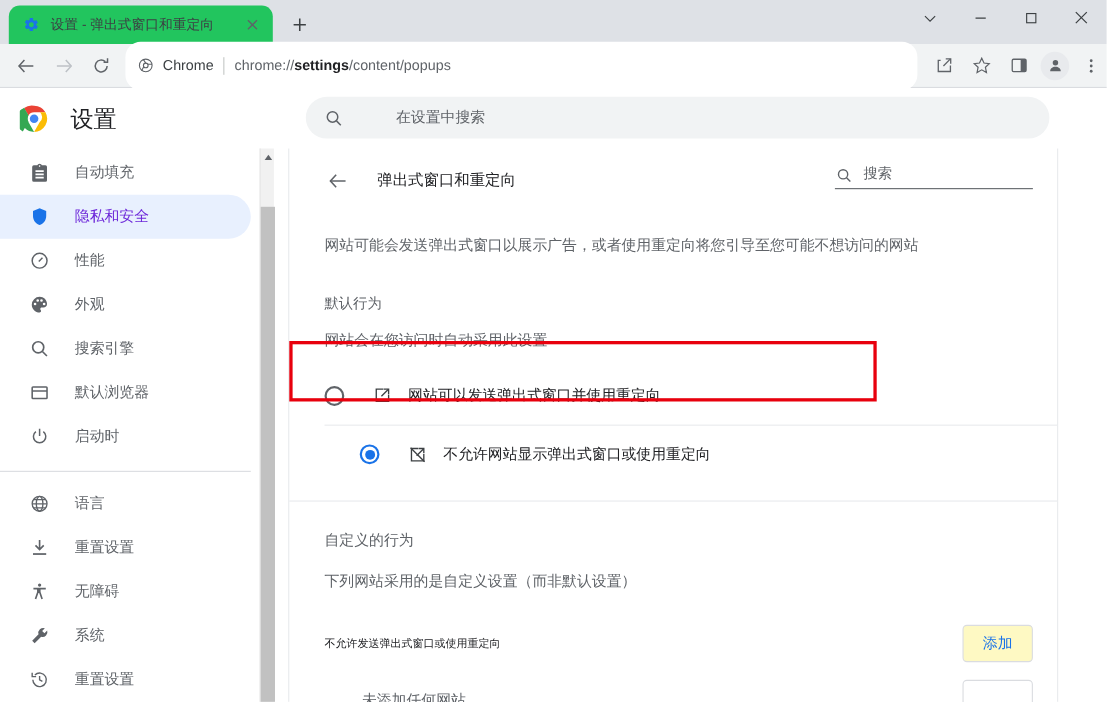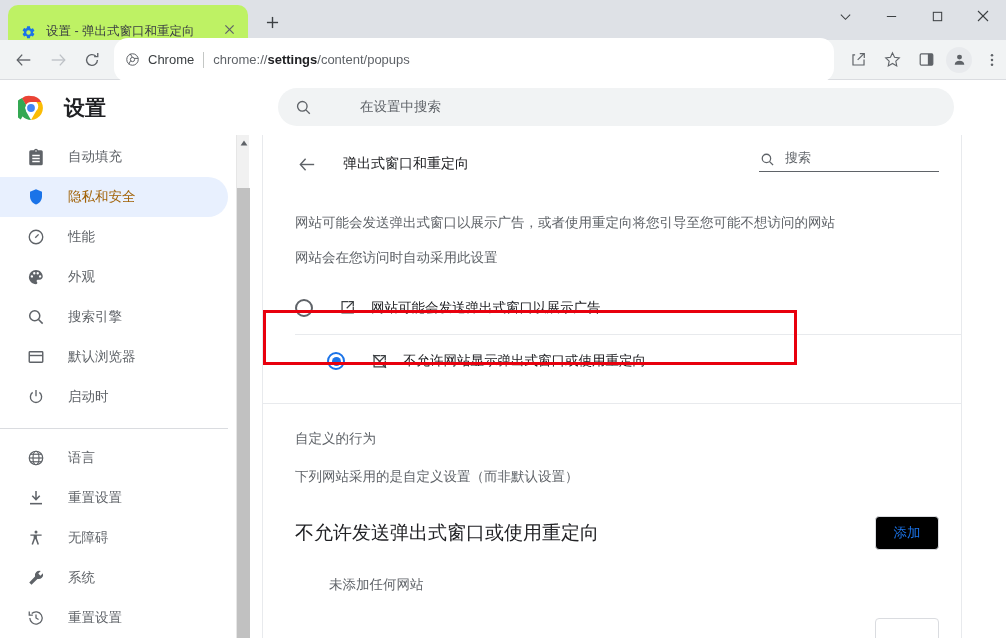--- a/index.html
+++ b/index.html
@@ -10,23 +10,23 @@
     overflow: hidden;
   }
 
   
   .tabstrip {
     position: absolute; left: 0; top: 0; width: 1006px; height: 40px;
     background: #dee1e6;
   }
   .tab {
     position: absolute; left: 8px; top: 5px; width: 240px; height: 35px;
-    background: #bef264;
+    background: #22c55e;
     border-radius: 10px 10px 0 0;
-    display: flex; align-items: flex-end;
+    display: flex; align-items: center;
   }
   .tab-favicon {
     margin-left: 12px; width: 16px; height: 16px;
     display: flex; align-items: center; justify-content: center;
     flex: 0 0 auto;
   }
   .tab-title {
     margin-left: 10px; font-size: 12.5px; color: #3c4043;
     white-space: nowrap; overflow: hidden; text-overflow: ellipsis;
     flex: 1 1 auto;
@@ -90,21 +90,21 @@
     color: #5f6368; margin-left: 6px;
   }
 
   
   .settings-header {
     position: absolute; left: 0; top: 81px; width: 1006px; height: 54px;
     background: #ffffff; display: flex; align-items: center;
   }
   .chrome-logo { margin-left: 18px; width: 26px; height: 26px; flex: 0 0 auto; }
   .settings-title {
-    margin-left: 20px; font-size: 21px; color: #202124; font-weight: 700;
+    margin-left: 20px; font-size: 21px; color: #202124; font-weight: 400;
   }
   .settings-search {
     position: absolute; left: 278px; top: 88px; width: 676px; height: 38px;
     background: #f1f3f4; border-radius: 19px;
     display: flex; align-items: center; gap: 32px;
   }
   .ss-icon {
     margin-left: 16px; width: 18px; height: 18px; color: #5f6368;
     display: flex; align-items: center; justify-content: center; flex: 0 0 auto;
   }
@@ -123,21 +123,21 @@
     position: relative; height: 40px; display: flex; align-items: center;
     border-radius: 0 20px 20px 0; margin-right: 8px;
     color: #5f6368;
   }
   .nav-item.active { background: #e8f0fe; color: #1a73e8; }
   .nav-ico {
     margin-left: 26px; width: 20px; height: 20px; flex: 0 0 auto;
     display: flex; align-items: center; justify-content: center;
   }
   .nav-label { margin-left: 22px; font-size: 13.5px; white-space: nowrap; }
-  .nav-item.active .nav-label { color: #a16207; }
+  .nav-item.active .nav-label { color: #6d28d9; }
   .nav-divider {
     height: 1px; background: #dadce0; margin: 8px 0 8px 0; width: 228px;
   }
   .sb-scrollbar {
     position: absolute; left: 236px; top: 0; width: 13px; height: 503px;
     background: #f1f1f1; border-left: 1px solid #e6e6e6;
   }
   .sb-up {
     position: absolute; left: 0; top: 0; width: 13px; height: 15px;
     display: flex; align-items: center; justify-content: center;
@@ -208,24 +208,24 @@
 
   .custom-head {
     margin: 26px 32px 0 32px; font-size: 13.5px; color: #5f6368;
   }
   .custom-sub {
     margin: 20px 32px 0 32px; font-size: 13.5px; color: #5f6368;
   }
   .add-row {
     margin: 30px 22px 0 32px; display: flex; align-items: center; justify-content: space-between;
   }
-  .add-row-label { font-size: 19px; color: #202124; }
+  .add-row-label { font-size: 10px; color: #202124; }
   .add-btn {
     width: 64px; height: 34px; border: 1px solid #dadce0; border-radius: 4px;
-    background: #000000; color: #1a73e8; font-size: 13.5px;
+    background: #fef9c3; color: #1a73e8; font-size: 13.5px;
     display: flex; align-items: center; justify-content: center;
     font-family: "Liberation Sans", sans-serif;
   }
   .empty-note { margin: 26px 32px 0 66px; font-size: 13.5px; color: #5f6368; }
   .ghost-btn {
     position: absolute; right: 22px; bottom: -14px; width: 64px; height: 34px;
     border: 1px solid #dadce0; border-radius: 4px; background: #ffffff;
   }
 
   
@@ -534,34 +534,35 @@
             <circle cx="8.6" cy="8.6" r="5.6"></circle>
               <line x1="12.8" y1="12.8" x2="17.4" y2="17.4"></line>
           </svg>
         </span>
         <span class="hs-text">搜索</span>
       </div>
     </div>
 
     <div class="desc">网站可能会发送弹出式窗口以展示广告，或者使用重定向将您引导至您可能不想访问的网站</div>
 
+    <div class="section-label">默认行为</div>
     <div class="section-sub">网站会在您访问时自动采用此设置</div>
 
     <div class="radio-group">
 
       <div class="radio-row">
         <span class="radio-circle"></span>
         <span class="row-ico">
           <svg width="17" height="17" viewBox="0 0 20 20" stroke="#3c4043" stroke-width="1.45" fill="none">
             <path d="M11.2 3.2H3.6v13.2h13.2V9"></path>
             <line x1="9.1" y1="10.9" x2="16.6" y2="3.4"></line>
             <polyline points="11.6,3.2 16.8,3.2 16.8,8.4"></polyline>
           </svg>
         </span>
-        <span class="row-label">网站可能会发送弹出式窗口以展示广告</span>
+        <span class="row-label">网站可以发送弹出式窗口并使用重定向</span>
       </div>
 
       <div class="radio-row">
         <span class="radio-circle checked" style="margin-left:32px;"></span>
         <span class="row-ico">
           <svg width="17" height="17" viewBox="0 0 20 20" stroke="#3c4043" stroke-width="1.45" fill="none">
             <path d="M11.2 3.2H3.6v13.2h13.2V9"></path>
             <line x1="9.1" y1="10.9" x2="16.6" y2="3.4"></line>
             <polyline points="11.6,3.2 16.8,3.2 16.8,8.4"></polyline>
             <line x1="2.6" y1="2.4" x2="17.6" y2="17.4" stroke-width="1.5"></line>

